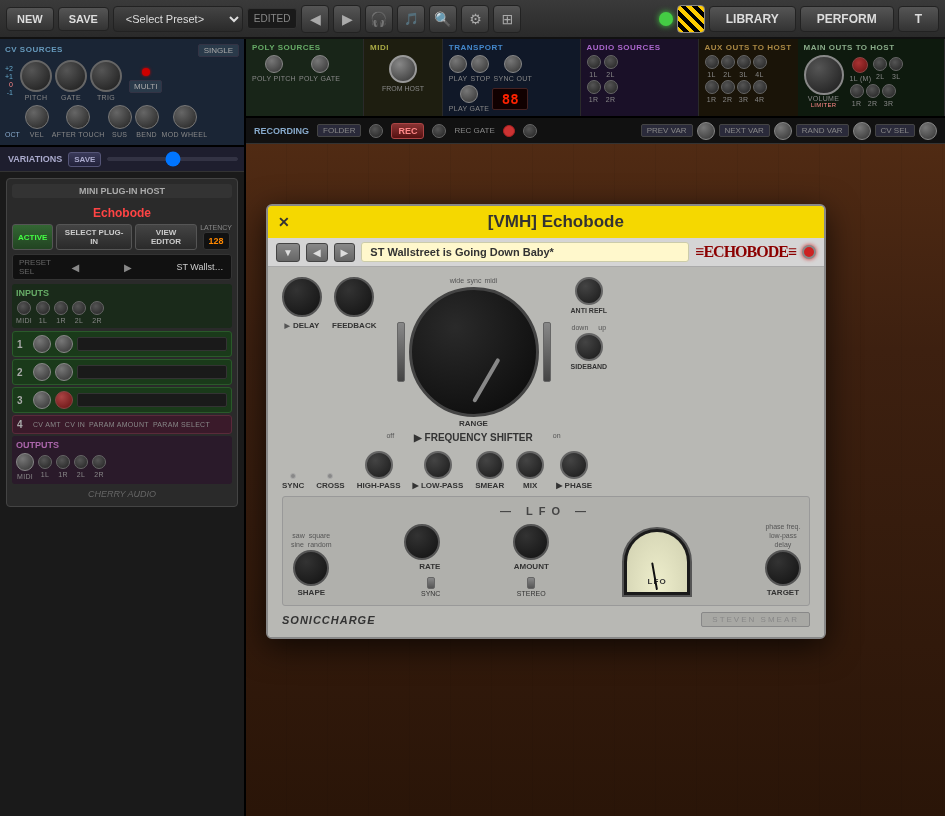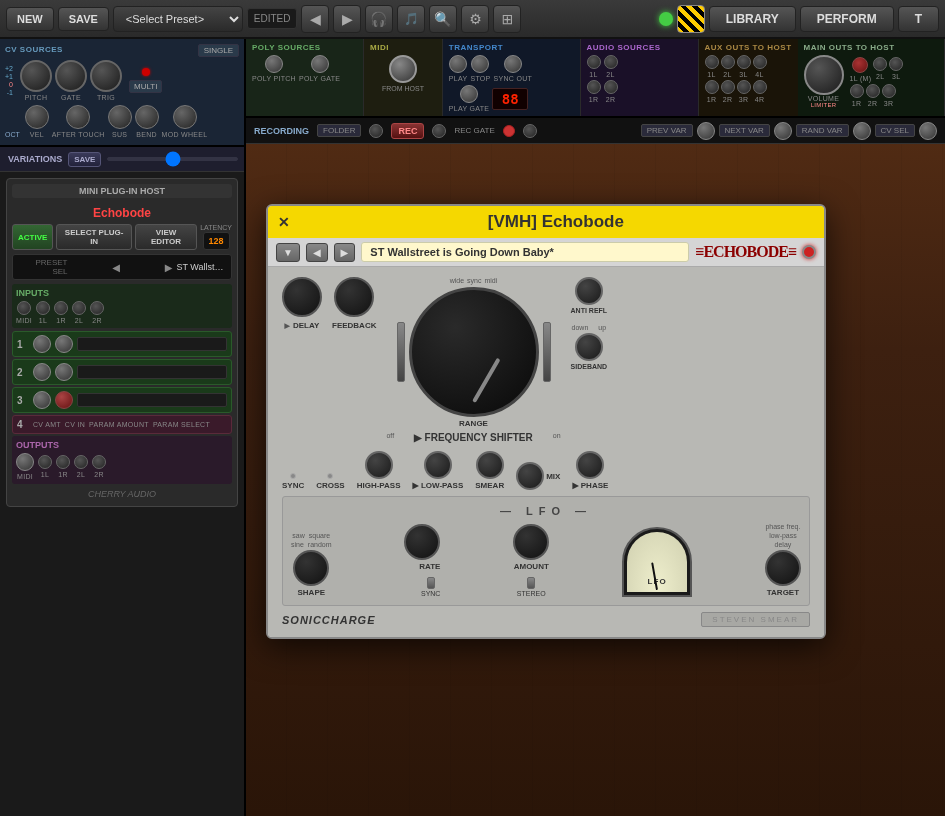--- a/index.html
+++ b/index.html
@@ -110,21 +110,21 @@
       border: 1px solid #333;
       border-radius: 3px;
       color: #ccc;
       font-size: 9px;
       padding: 3px 6px;
       margin-bottom: 4px;
       display: flex;
       align-items: center;
       gap: 4px;
     }
-    .preset-bar span { flex: 1; text-align: right; }
+    .preset-bar span { flex: 1; }
     .mini-arrow {
       color: #888;
       font-size: 10px;
       cursor: pointer;
     }
 
     
     .inputs-section {
       background: #1a2a1a;
       border-radius: 3px;
@@ -1018,21 +1018,21 @@
               <div style="font-size:8px; color:#333; font-weight:bold;">HIGH-PASS</div>
             </div>
             <div style="display:flex; flex-direction:column; align-items:center; gap:2px;">
               <div style="width:28px; height:28px; border-radius:50%; background:radial-gradient(circle at 35% 30%, #444, #1a1a1a); border:2px solid #666;"></div>
               <div style="font-size:8px; color:#333; font-weight:bold;">▶ LOW-PASS</div>
             </div>
             <div style="display:flex; flex-direction:column; align-items:center; gap:2px;">
               <div style="width:28px; height:28px; border-radius:50%; background:radial-gradient(circle at 35% 30%, #444, #1a1a1a); border:2px solid #666;"></div>
               <div style="font-size:8px; color:#333; font-weight:bold;">SMEAR</div>
             </div>
-            <div style="display:flex; flex-direction:row; align-items:center; gap:2px;">
+            <div style="display:flex; flex-direction:column; align-items:center; gap:2px;">
               <div style="width:28px; height:28px; border-radius:50%; background:radial-gradient(circle at 35% 30%, #444, #1a1a1a); border:2px solid #666;"></div>
               <div style="font-size:8px; color:#333; font-weight:bold;">MIX</div>
             </div>
             <div style="display:flex; flex-direction:column; align-items:center; gap:2px;">
               <div style="width:28px; height:28px; border-radius:50%; background:radial-gradient(circle at 35% 30%, #444, #1a1a1a); border:2px solid #666;"></div>
               <div style="font-size:8px; color:#333; font-weight:bold;">▶ PHASE</div>
             </div>
           </div>
 
           <div style="background:#b0b0ac; border:1px solid #999; border-radius:3px; padding:8px;">

